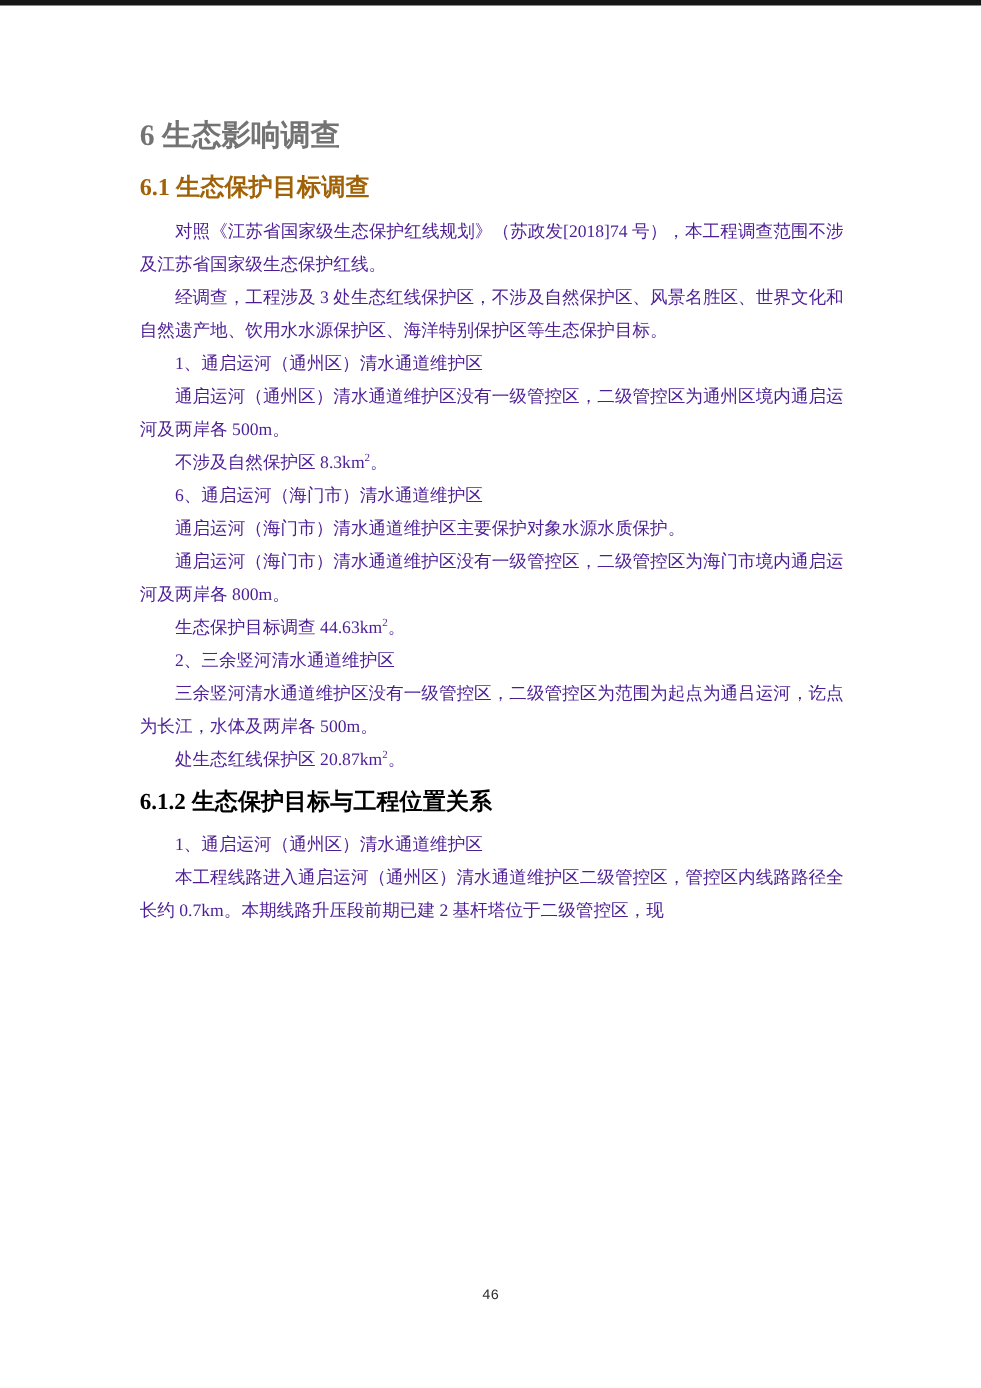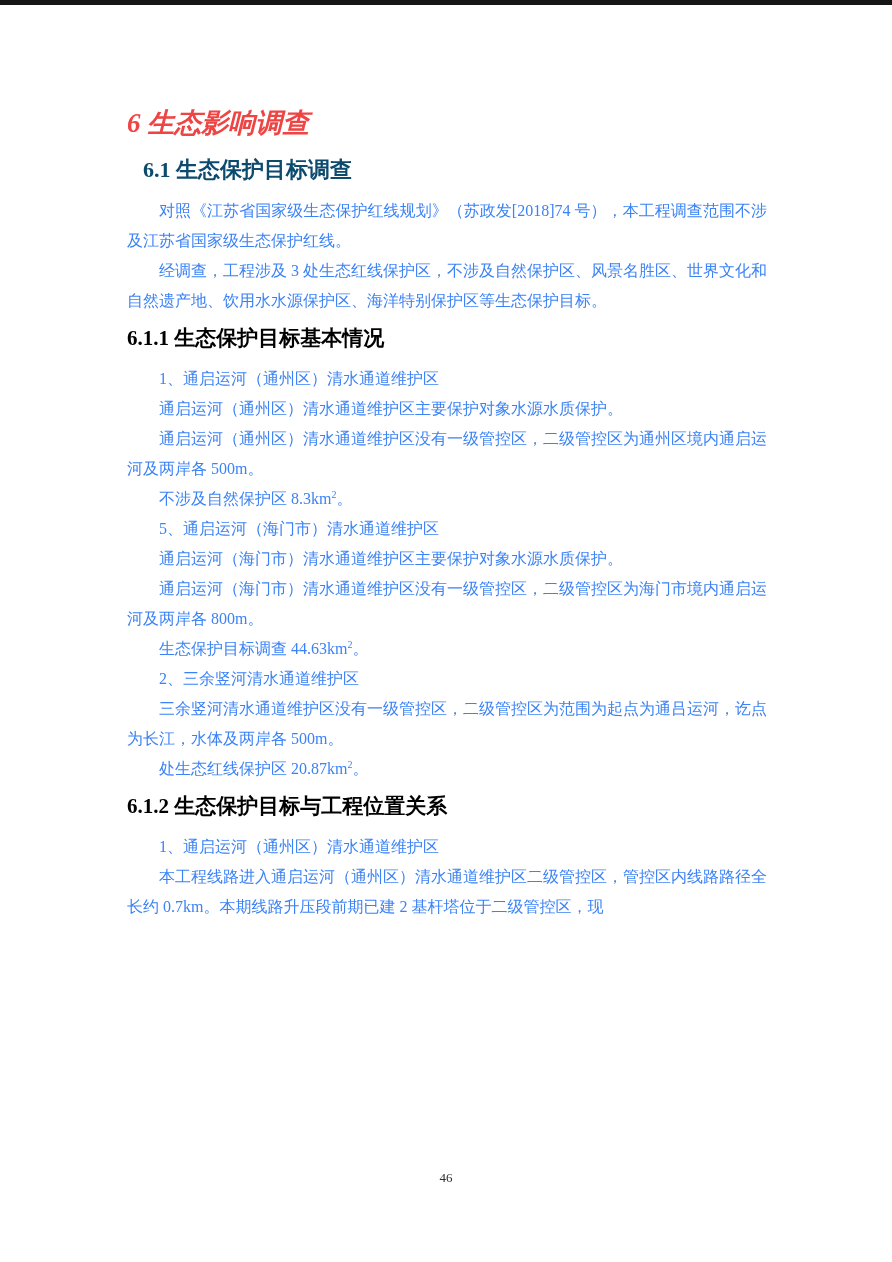--- a/index.html
+++ b/index.html
@@ -27,86 +27,83 @@
     position: absolute;
     left: 127px;
     top: 106px;
     width: 640px;
   }
   h1.chapter {
     font-size: 27px;
     line-height: 34px;
     margin: 0 0 16px 0;
     font-weight: 700;
-    color: #ef4444;
-    font-style: italic;
+    color: #737373;
   }
   h2.section {
     font-size: 22px;
     line-height: 28px;
-    margin: 0 0 12px 16px;
+    margin: 0 0 12px 0;
     font-weight: 700;
-    color: #0c4a6e;
+    color: #a16207;
   }
   h3.subsection {
     font-size: 21px;
     line-height: 28px;
     margin: 8px 0 12px 0;
     font-weight: 700;
     color: #000000;
   }
   p.body {
     font-size: 16px;
     line-height: 30px;
     margin: 0;
     text-align: justify;
     text-indent: 2em;
-    color: #3b82f6;
+    color: #4c1d95;
     word-break: break-all;
   }
   p.body sup {
     font-size: 10px;
     line-height: 0;
     vertical-align: super;
   }
   .footer {
     position: absolute;
     top: 1170px;
     left: 0;
     width: 100%;
     text-align: center;
-    font-family: Liberation Serif, serif;
+    font-family: Liberation Mono, monospace;
     font-size: 13px;
     color: #2e2e2e;
   }
 </style>
 </head>
 <body>
 
 <div class="page">
 
   <div class="top-bar"></div>
 
   <div class="content">
 
     <h1 class="chapter">6 生态影响调查</h1>
 
     <h2 class="section">6.1 生态保护目标调查</h2>
 
     <p class="body">对照《江苏省国家级生态保护红线规划》（苏政发[2018]74 号），本工程调查范围不涉及江苏省国家级生态保护红线。</p>
     <p class="body">经调查，工程涉及 3 处生态红线保护区，不涉及自然保护区、风景名胜区、世界文化和自然遗产地、饮用水水源保护区、海洋特别保护区等生态保护目标。</p>
 
-    <h3 class="subsection">6.1.1 生态保护目标基本情况</h3>
 
     <p class="body">1、通启运河（通州区）清水通道维护区</p>
-    <p class="body">通启运河（通州区）清水通道维护区主要保护对象水源水质保护。</p>
     <p class="body">通启运河（通州区）清水通道维护区没有一级管控区，二级管控区为通州区境内通启运河及两岸各 500m。</p>
     <p class="body"><span>不涉及自然保护区 8.3km</span><sup>2</sup><span>。</span></p>
 
-    <p class="body">5、通启运河（海门市）清水通道维护区</p>
+    <p class="body">6、通启运河（海门市）清水通道维护区</p>
     <p class="body">通启运河（海门市）清水通道维护区主要保护对象水源水质保护。</p>
     <p class="body">通启运河（海门市）清水通道维护区没有一级管控区，二级管控区为海门市境内通启运河及两岸各 800m。</p>
     <p class="body"><span>生态保护目标调查 44.63km</span><sup>2</sup><span>。</span></p>
 
     <p class="body">2、三余竖河清水通道维护区</p>
     <p class="body">三余竖河清水通道维护区没有一级管控区，二级管控区为范围为起点为通吕运河，讫点为长江，水体及两岸各 500m。</p>
     <p class="body"><span>处生态红线保护区 20.87km</span><sup>2</sup><span>。</span></p>
 
     <h3 class="subsection">6.1.2 生态保护目标与工程位置关系</h3>
 

